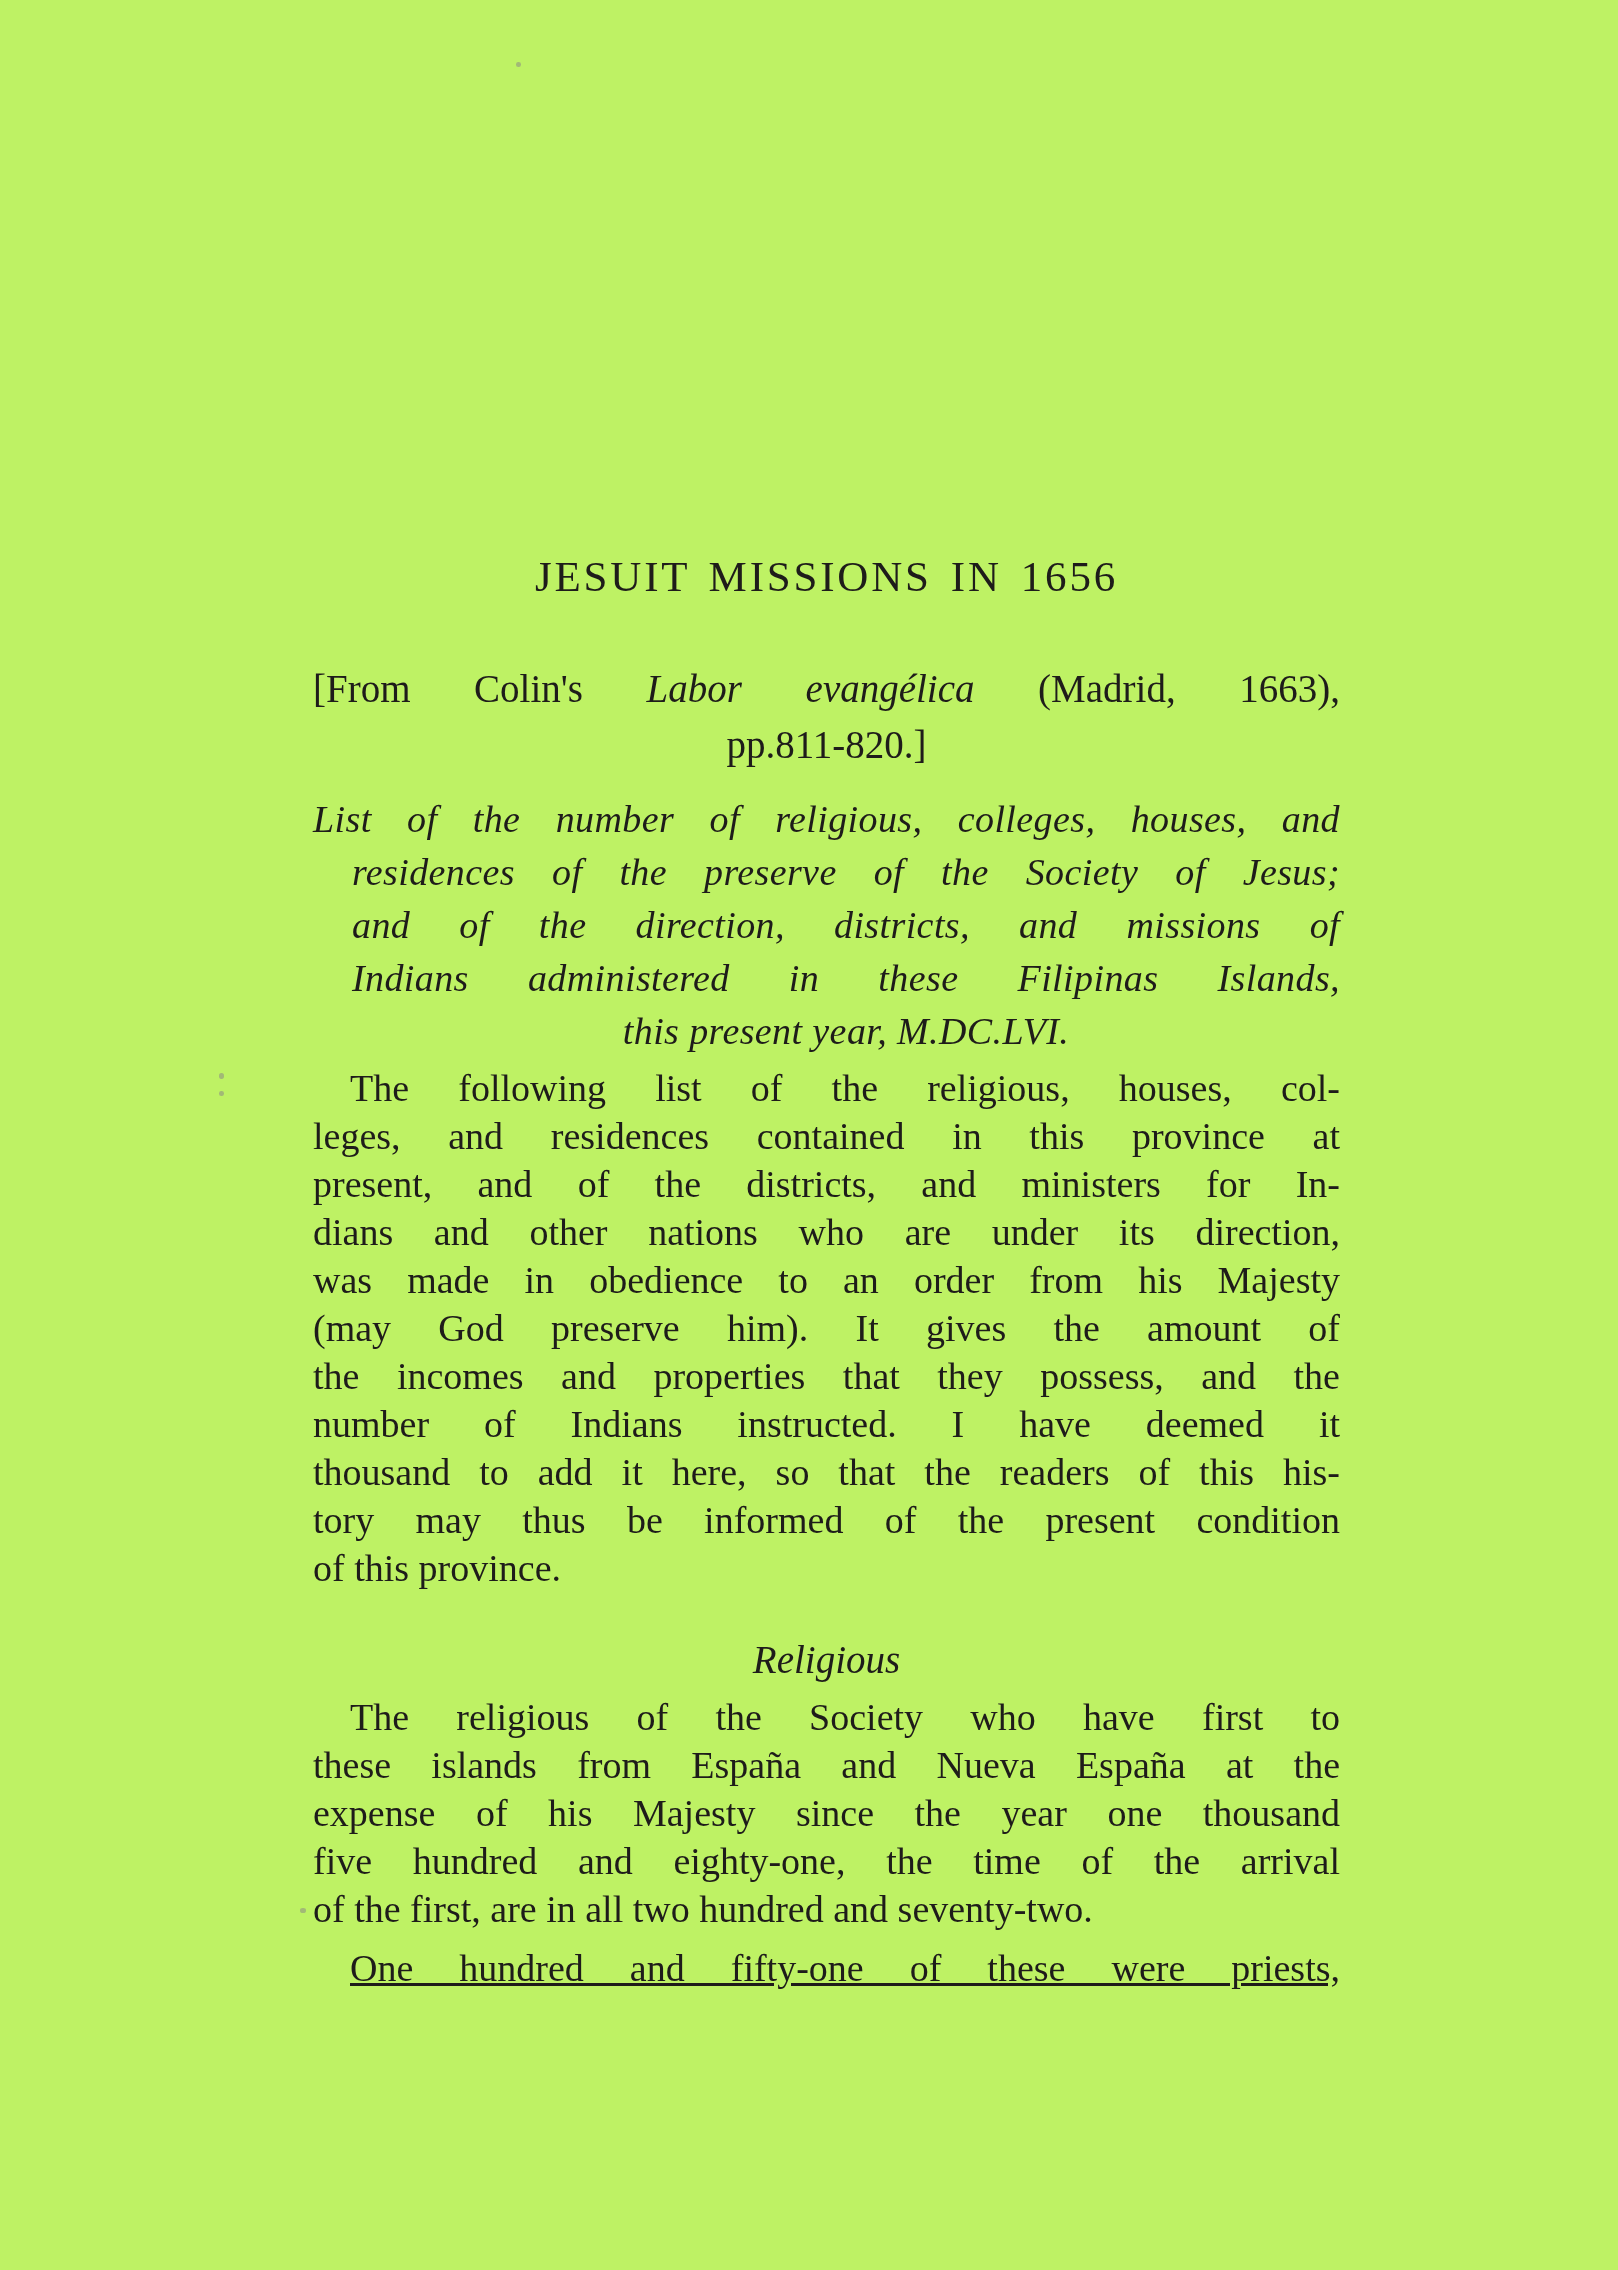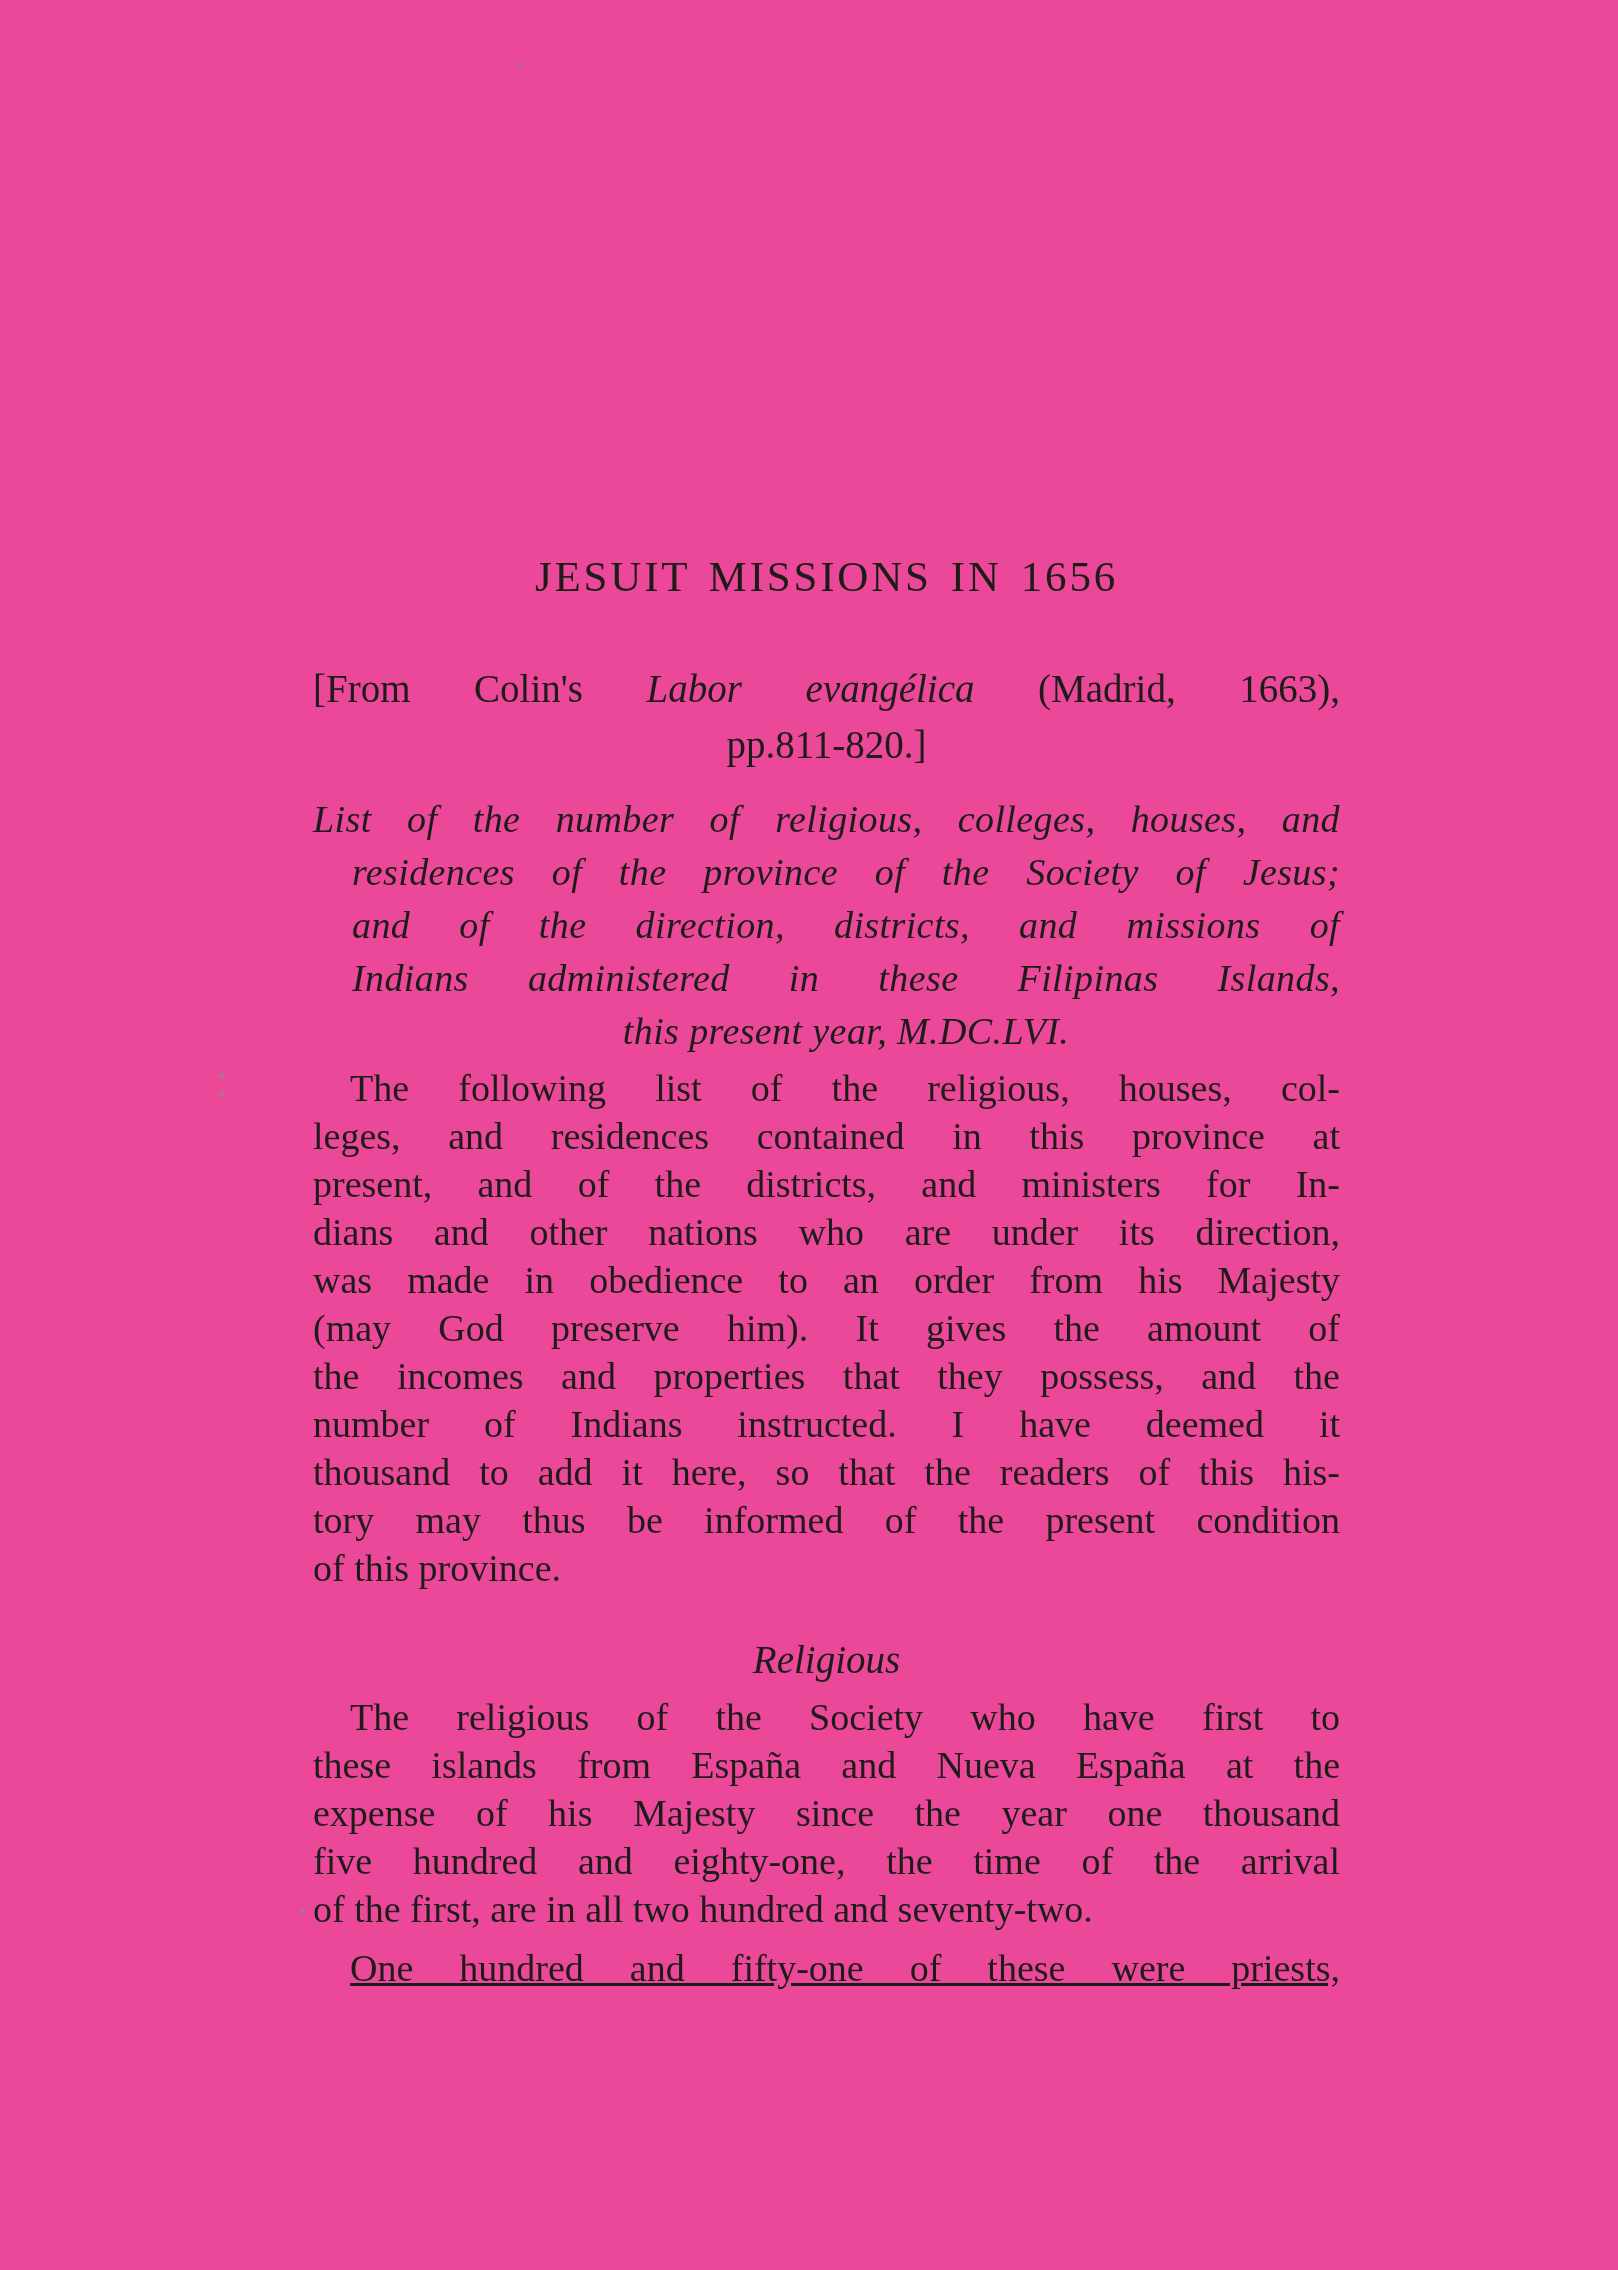--- a/index.html
+++ b/index.html
@@ -2,21 +2,21 @@
 <html style="font-size:14.7px"><head>
 <meta charset="utf-8">
 <style>
   * { box-sizing: border-box; }
   html, body { margin: 0; padding: 0; background: #e9e9e7; }
   .page {
     position: relative;
     width: 1618px;
     height: 2271px;
     margin: 0 auto;
-    background: #ec4899;
+    background: #bef264;
     font-family: "Liberation Serif", "DejaVu Serif", serif;
     color: #1e1c1a;
     overflow: hidden;
   }
   .content {
     position: absolute;
     left: 313px;
     top: 552px;
     width: 1027px;
   }
@@ -76,21 +76,21 @@
 
     <h1 class="title">JESUIT MISSIONS IN 1656</h1>
 
     <div class="citation">
       <div class="line j"><span>[From Colin's </span><span class="it">Labor evangélica</span><span> (Madrid, 1663),</span></div>
       <div class="line center">pp.811-820.]</div>
     </div>
 
     <div class="summary it">
       <div class="line j">List of the number of religious, colleges, houses, and</div>
-      <div class="line j hang">residences of the province of the Society of Jesus;</div>
+      <div class="line j hang">residences of the preserve of the Society of Jesus;</div>
       <div class="line j hang">and of the direction, districts, and missions of</div>
       <div class="line j hang">Indians administered in these Filipinas Islands,</div>
       <div class="line hang">this present year, M.DC.LVI.</div>
     </div>
 
     <div class="para">
       <div class="line j indent">The following list of the religious, houses, col-</div>
       <div class="line j">leges, and residences contained in this province at</div>
       <div class="line j">present, and of the districts, and ministers for In-</div>
       <div class="line j">dians and other nations who are under its direction,</div>

